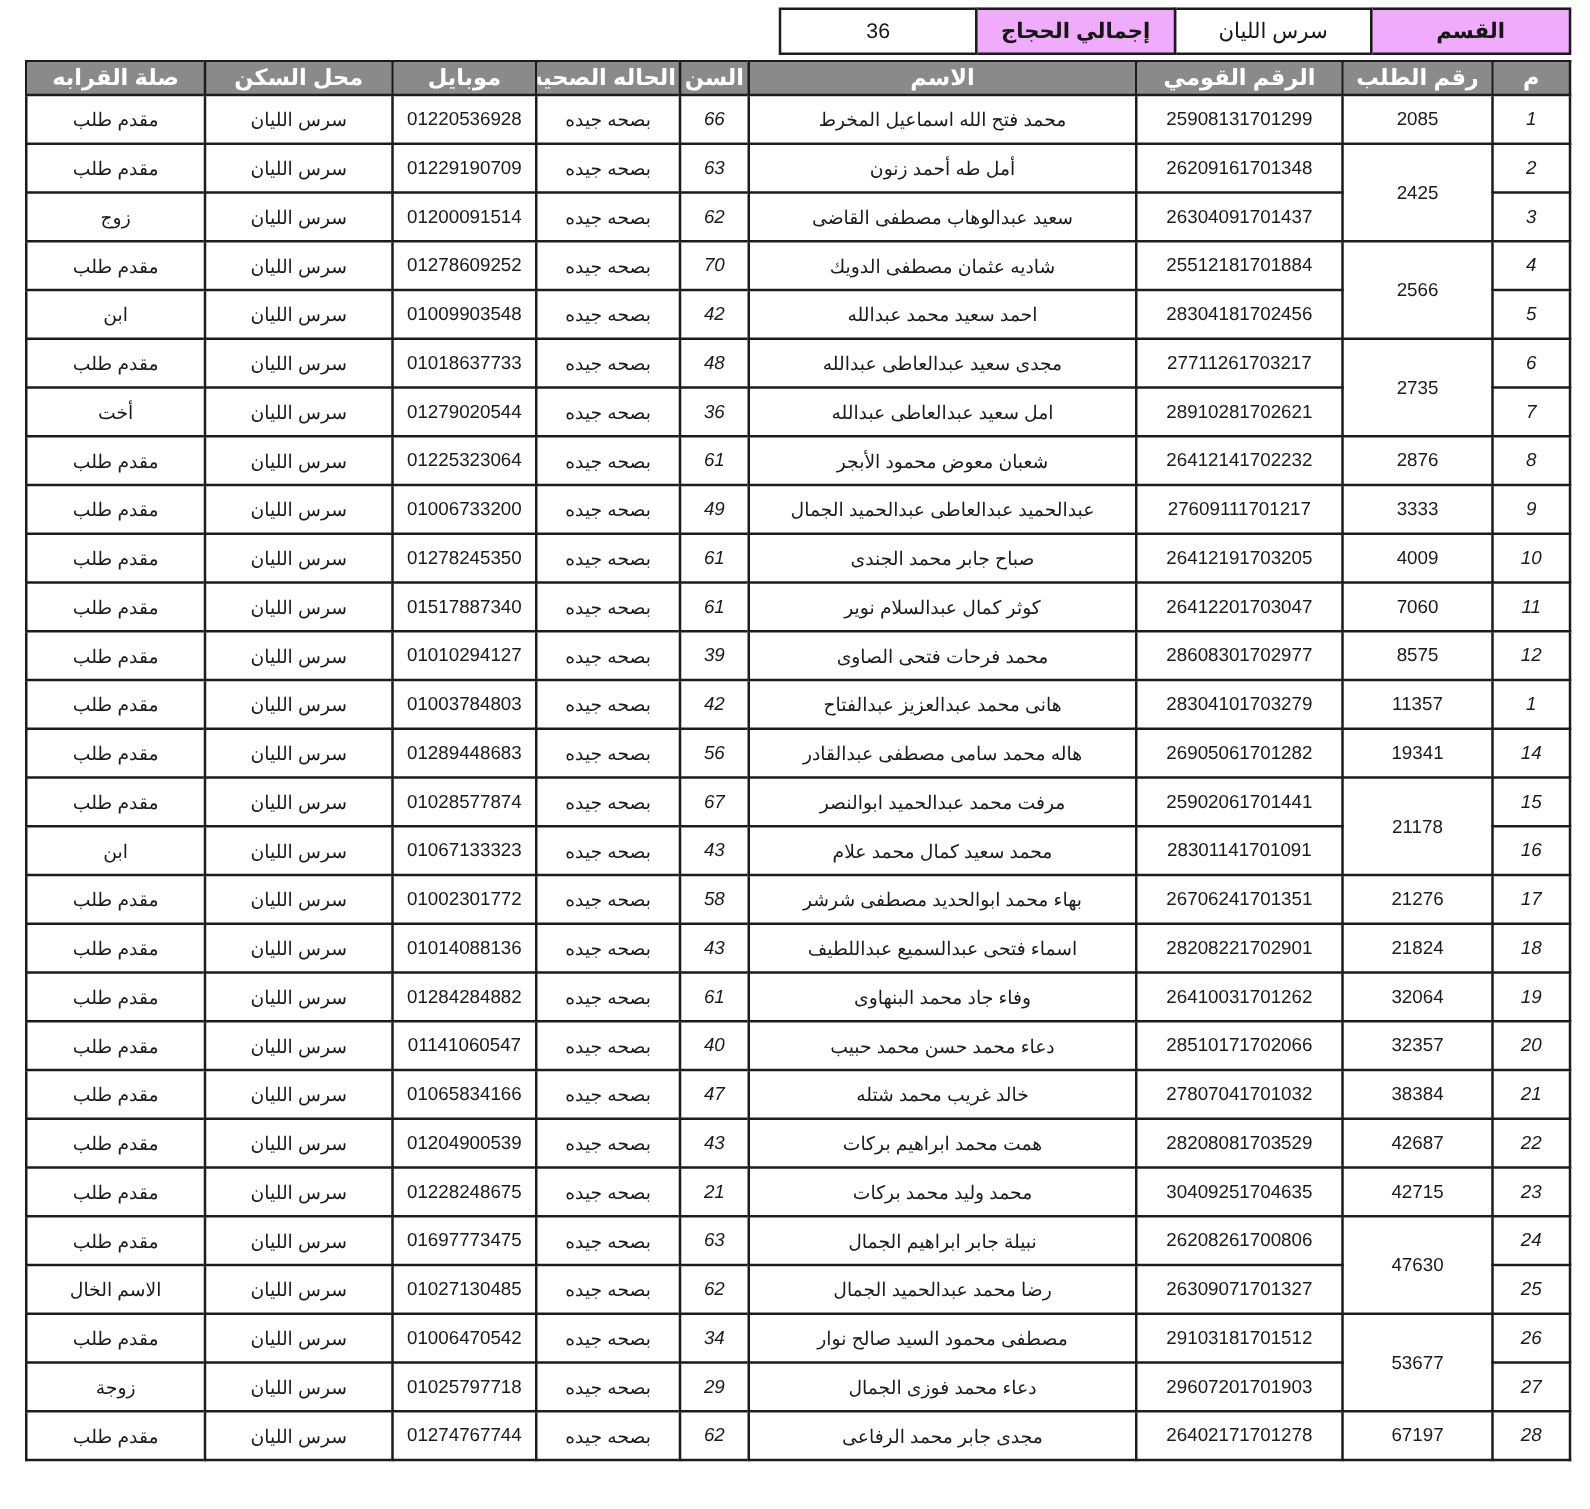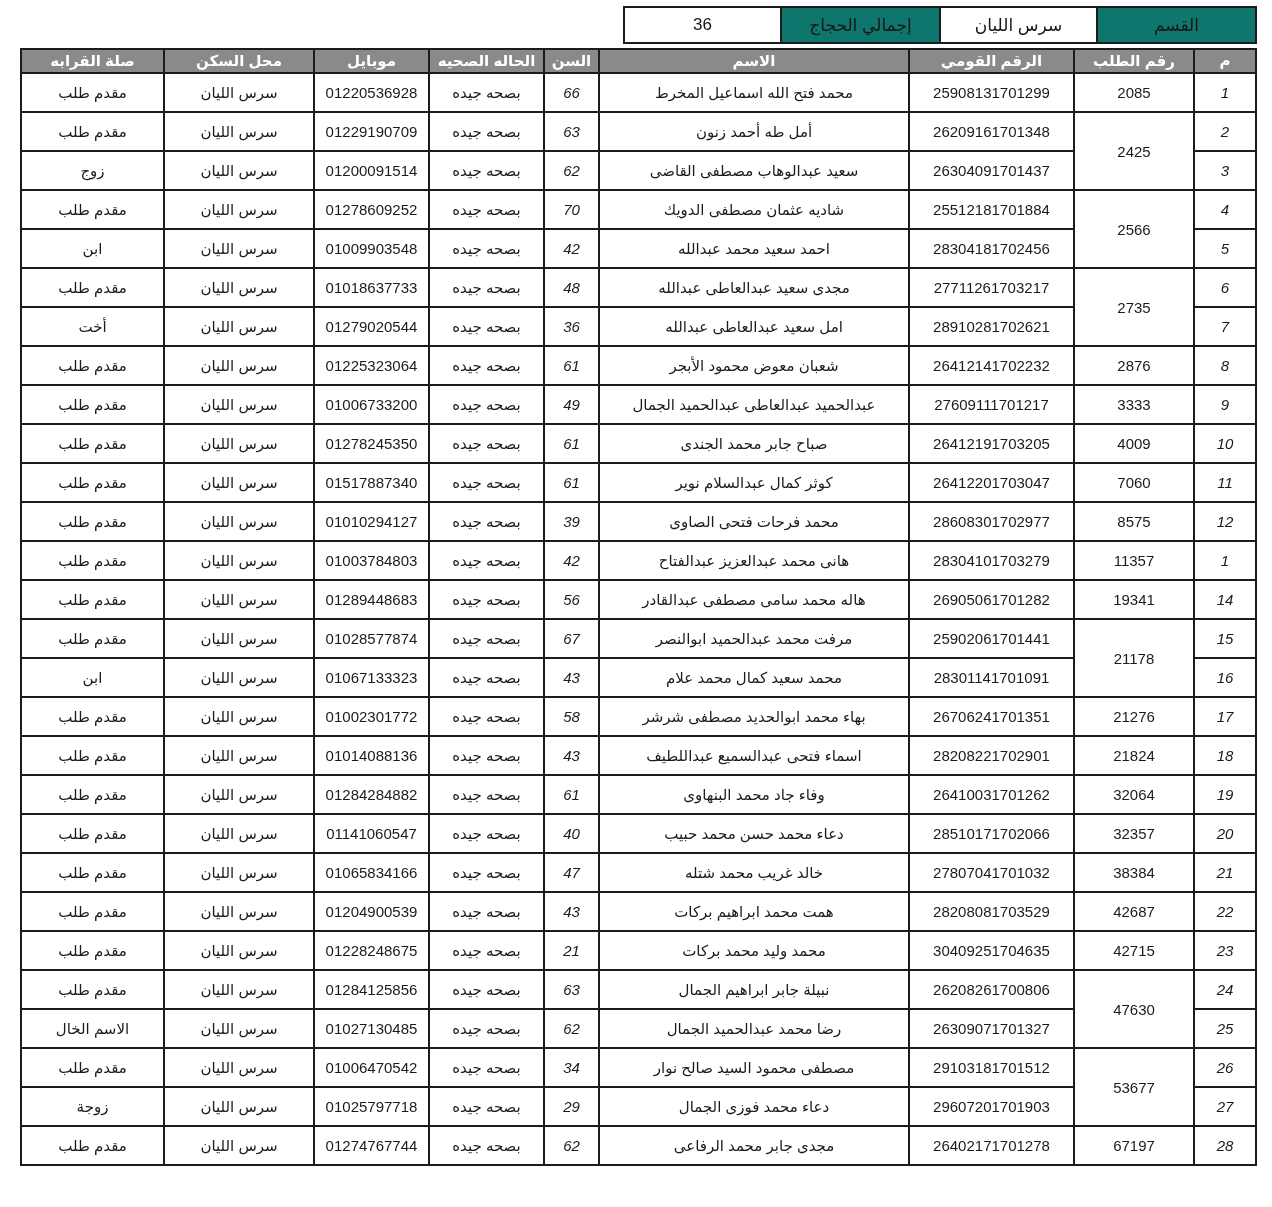--- a/index.html
+++ b/index.html
@@ -28,42 +28,42 @@
     box-sizing: border-box;
     height: 38px;
     border: 2px solid #1c1c1c;
     display: flex;
     align-items: center;
     justify-content: center;
     font-size: 17px;
     background: #ffffff;
   }
   .band-cell + .band-cell { margin-right: -2px; }
-  .band-cell.gray { background: #0f766e; font-weight: normal; }
+  .band-cell.gray { background: #f0abfc; font-weight: bold; }
   .band-cell.w-label { width: 161px; }
   .band-cell.w-value { width: 159px; }
   
   table.main {
     border-collapse: collapse;
     table-layout: fixed;
     width: 1235px;
   }
   table.main th, table.main td {
     box-sizing: border-box;
     border: 2px solid #1c1c1c;
     text-align: center;
     vertical-align: middle;
     overflow: hidden;
     white-space: nowrap;
   }
   table.main th {
     background: #8a8a8a;
     color: #ffffff;
     font-weight: bold;
-    font-size: 15px;
+    font-size: 18px;
     height: 18px;
     padding: 2px;
   }
   table.main td {
     height: 39px;
     font-size: 15px;
     padding: 1px 3px;
     background: #ffffff;
     color: #1b1b1b;
   }
@@ -364,21 +364,21 @@
           <td class="c-residence">سرس الليان</td>
           <td class="c-relation">مقدم طلب</td>
         </tr>
         <tr>
           <td class="c-no">24</td>
           <td class="c-request_no" rowspan="2">47630</td>
           <td class="c-national_id">26208261700806</td>
           <td class="c-name">نبيلة جابر ابراهيم الجمال</td>
           <td class="c-age">63</td>
           <td class="c-health">بصحه جيده</td>
-          <td class="c-mobile">01284125856</td>
+          <td class="c-mobile">01697773475</td>
           <td class="c-residence">سرس الليان</td>
           <td class="c-relation">مقدم طلب</td>
         </tr>
         <tr>
           <td class="c-no">25</td>
           <td class="c-national_id">26309071701327</td>
           <td class="c-name">رضا محمد عبدالحميد الجمال</td>
           <td class="c-age">62</td>
           <td class="c-health">بصحه جيده</td>
           <td class="c-mobile">01027130485</td>

